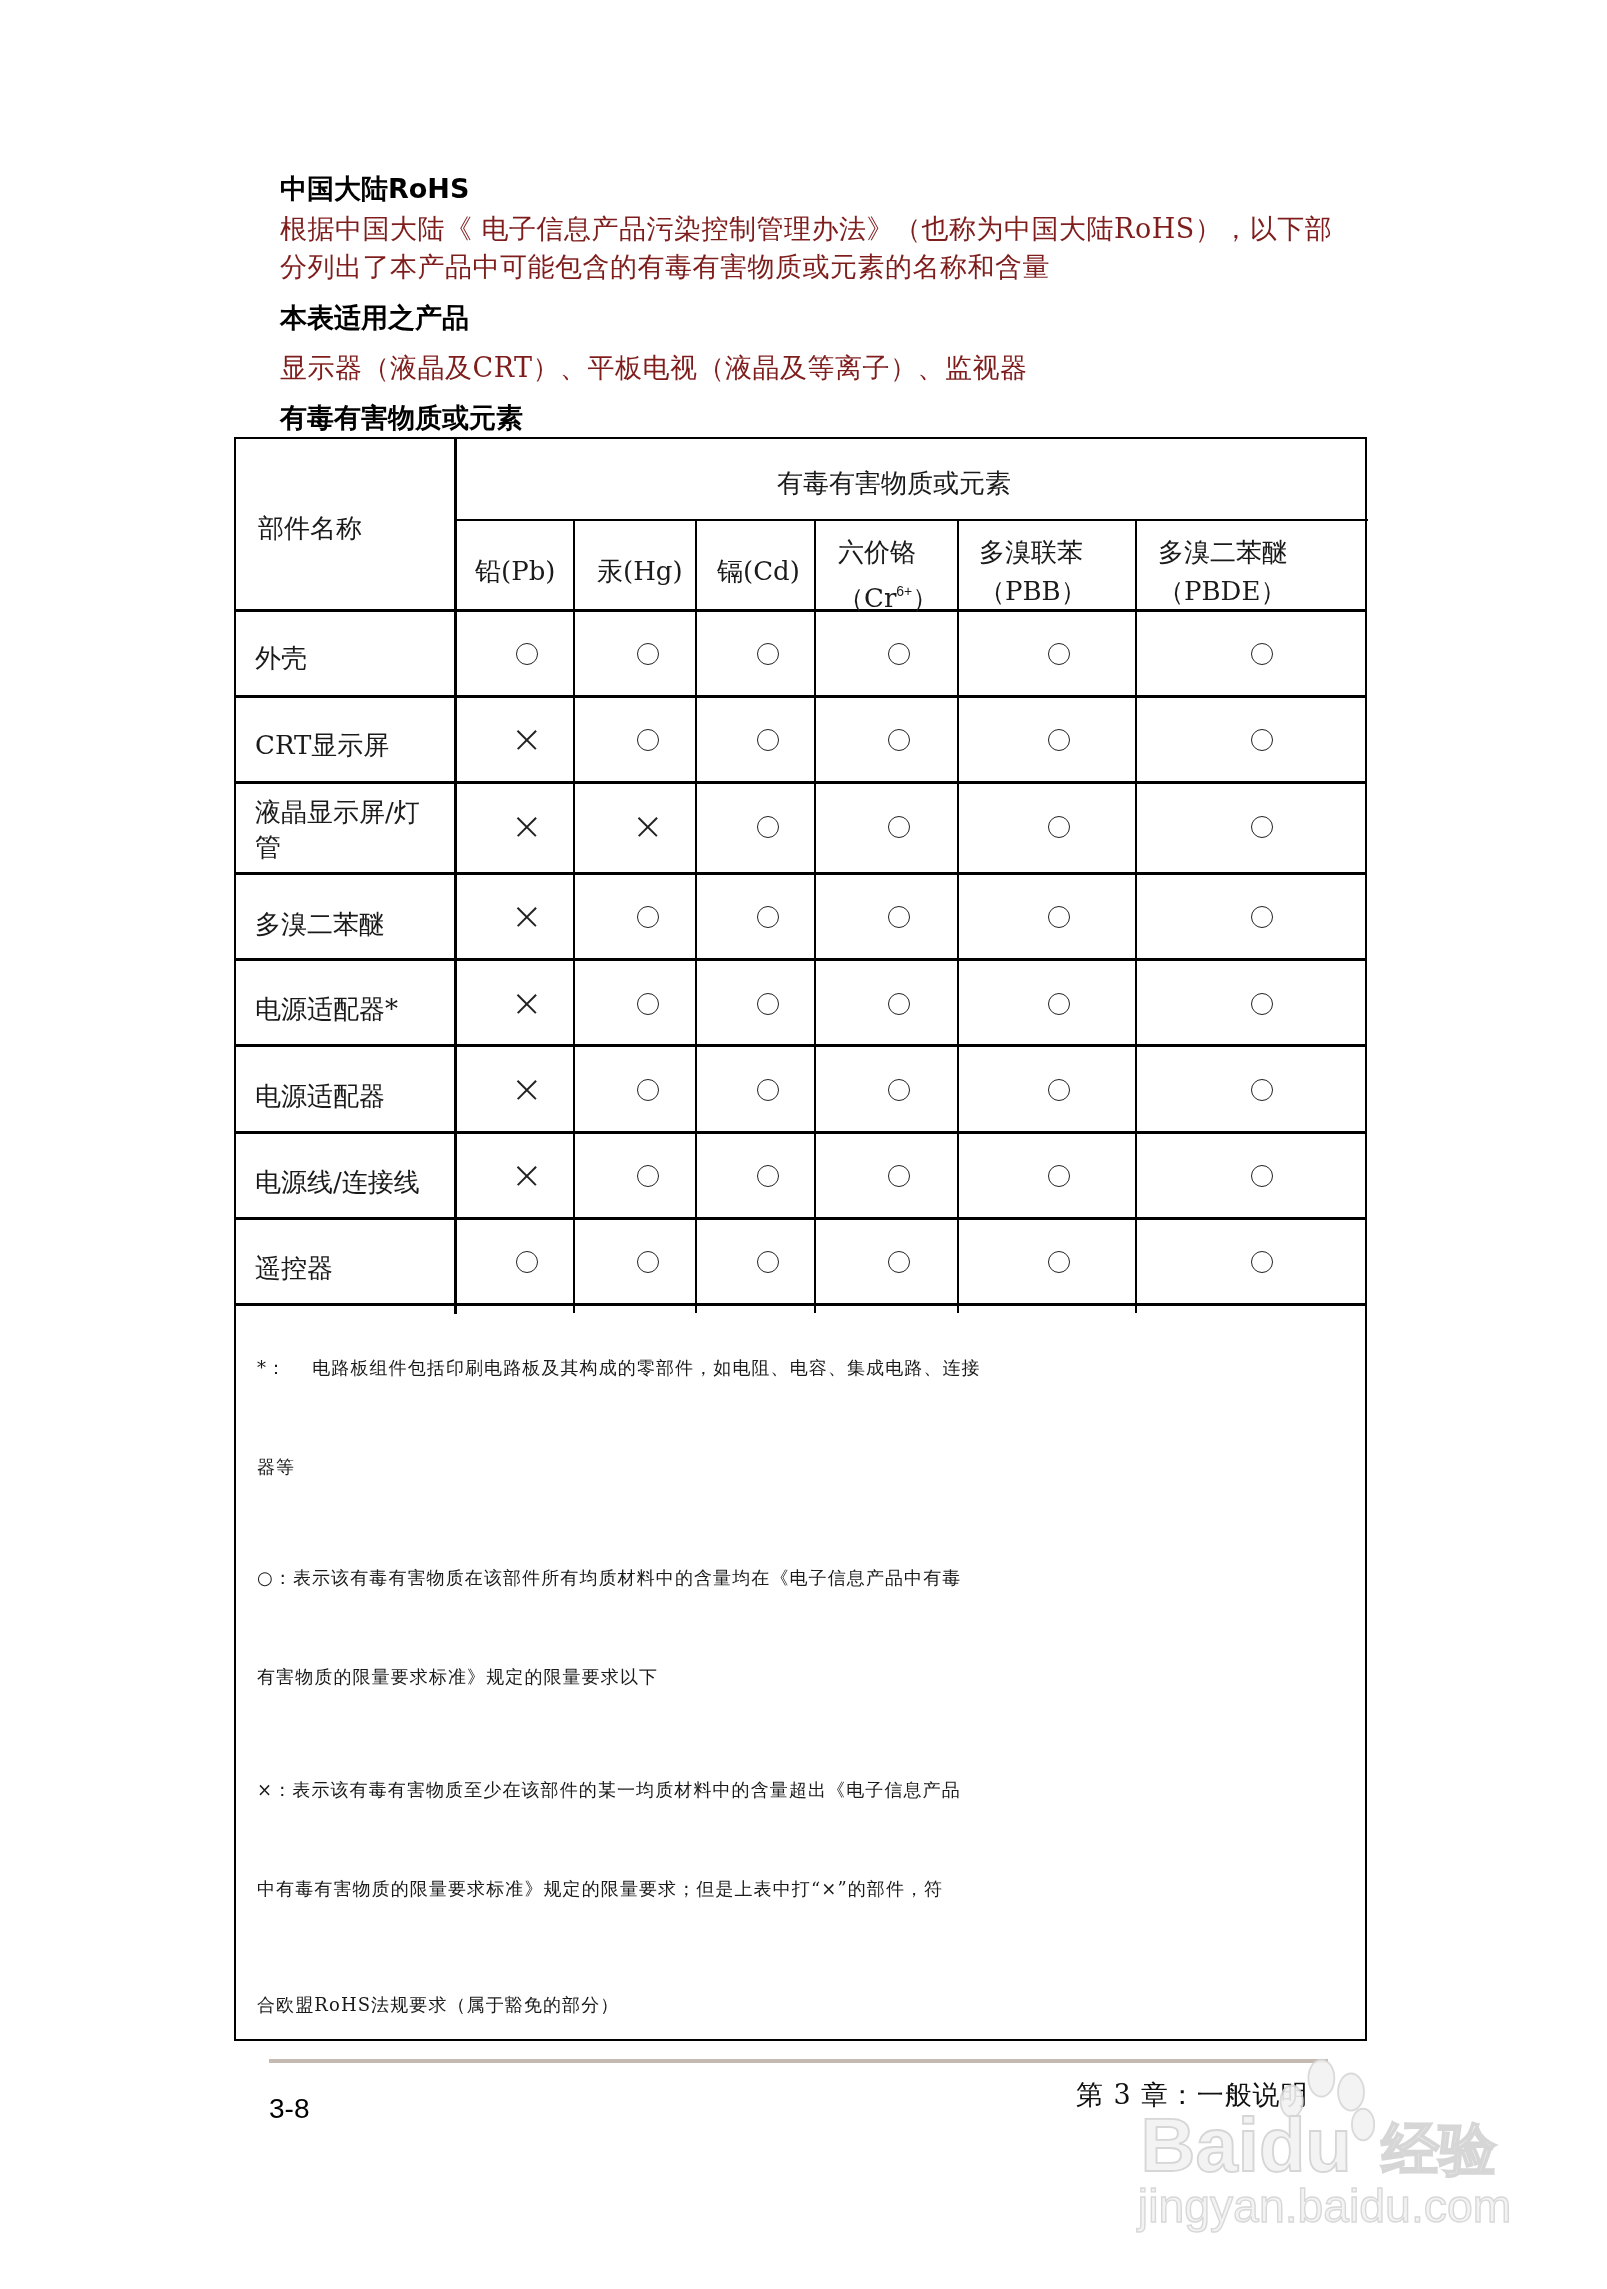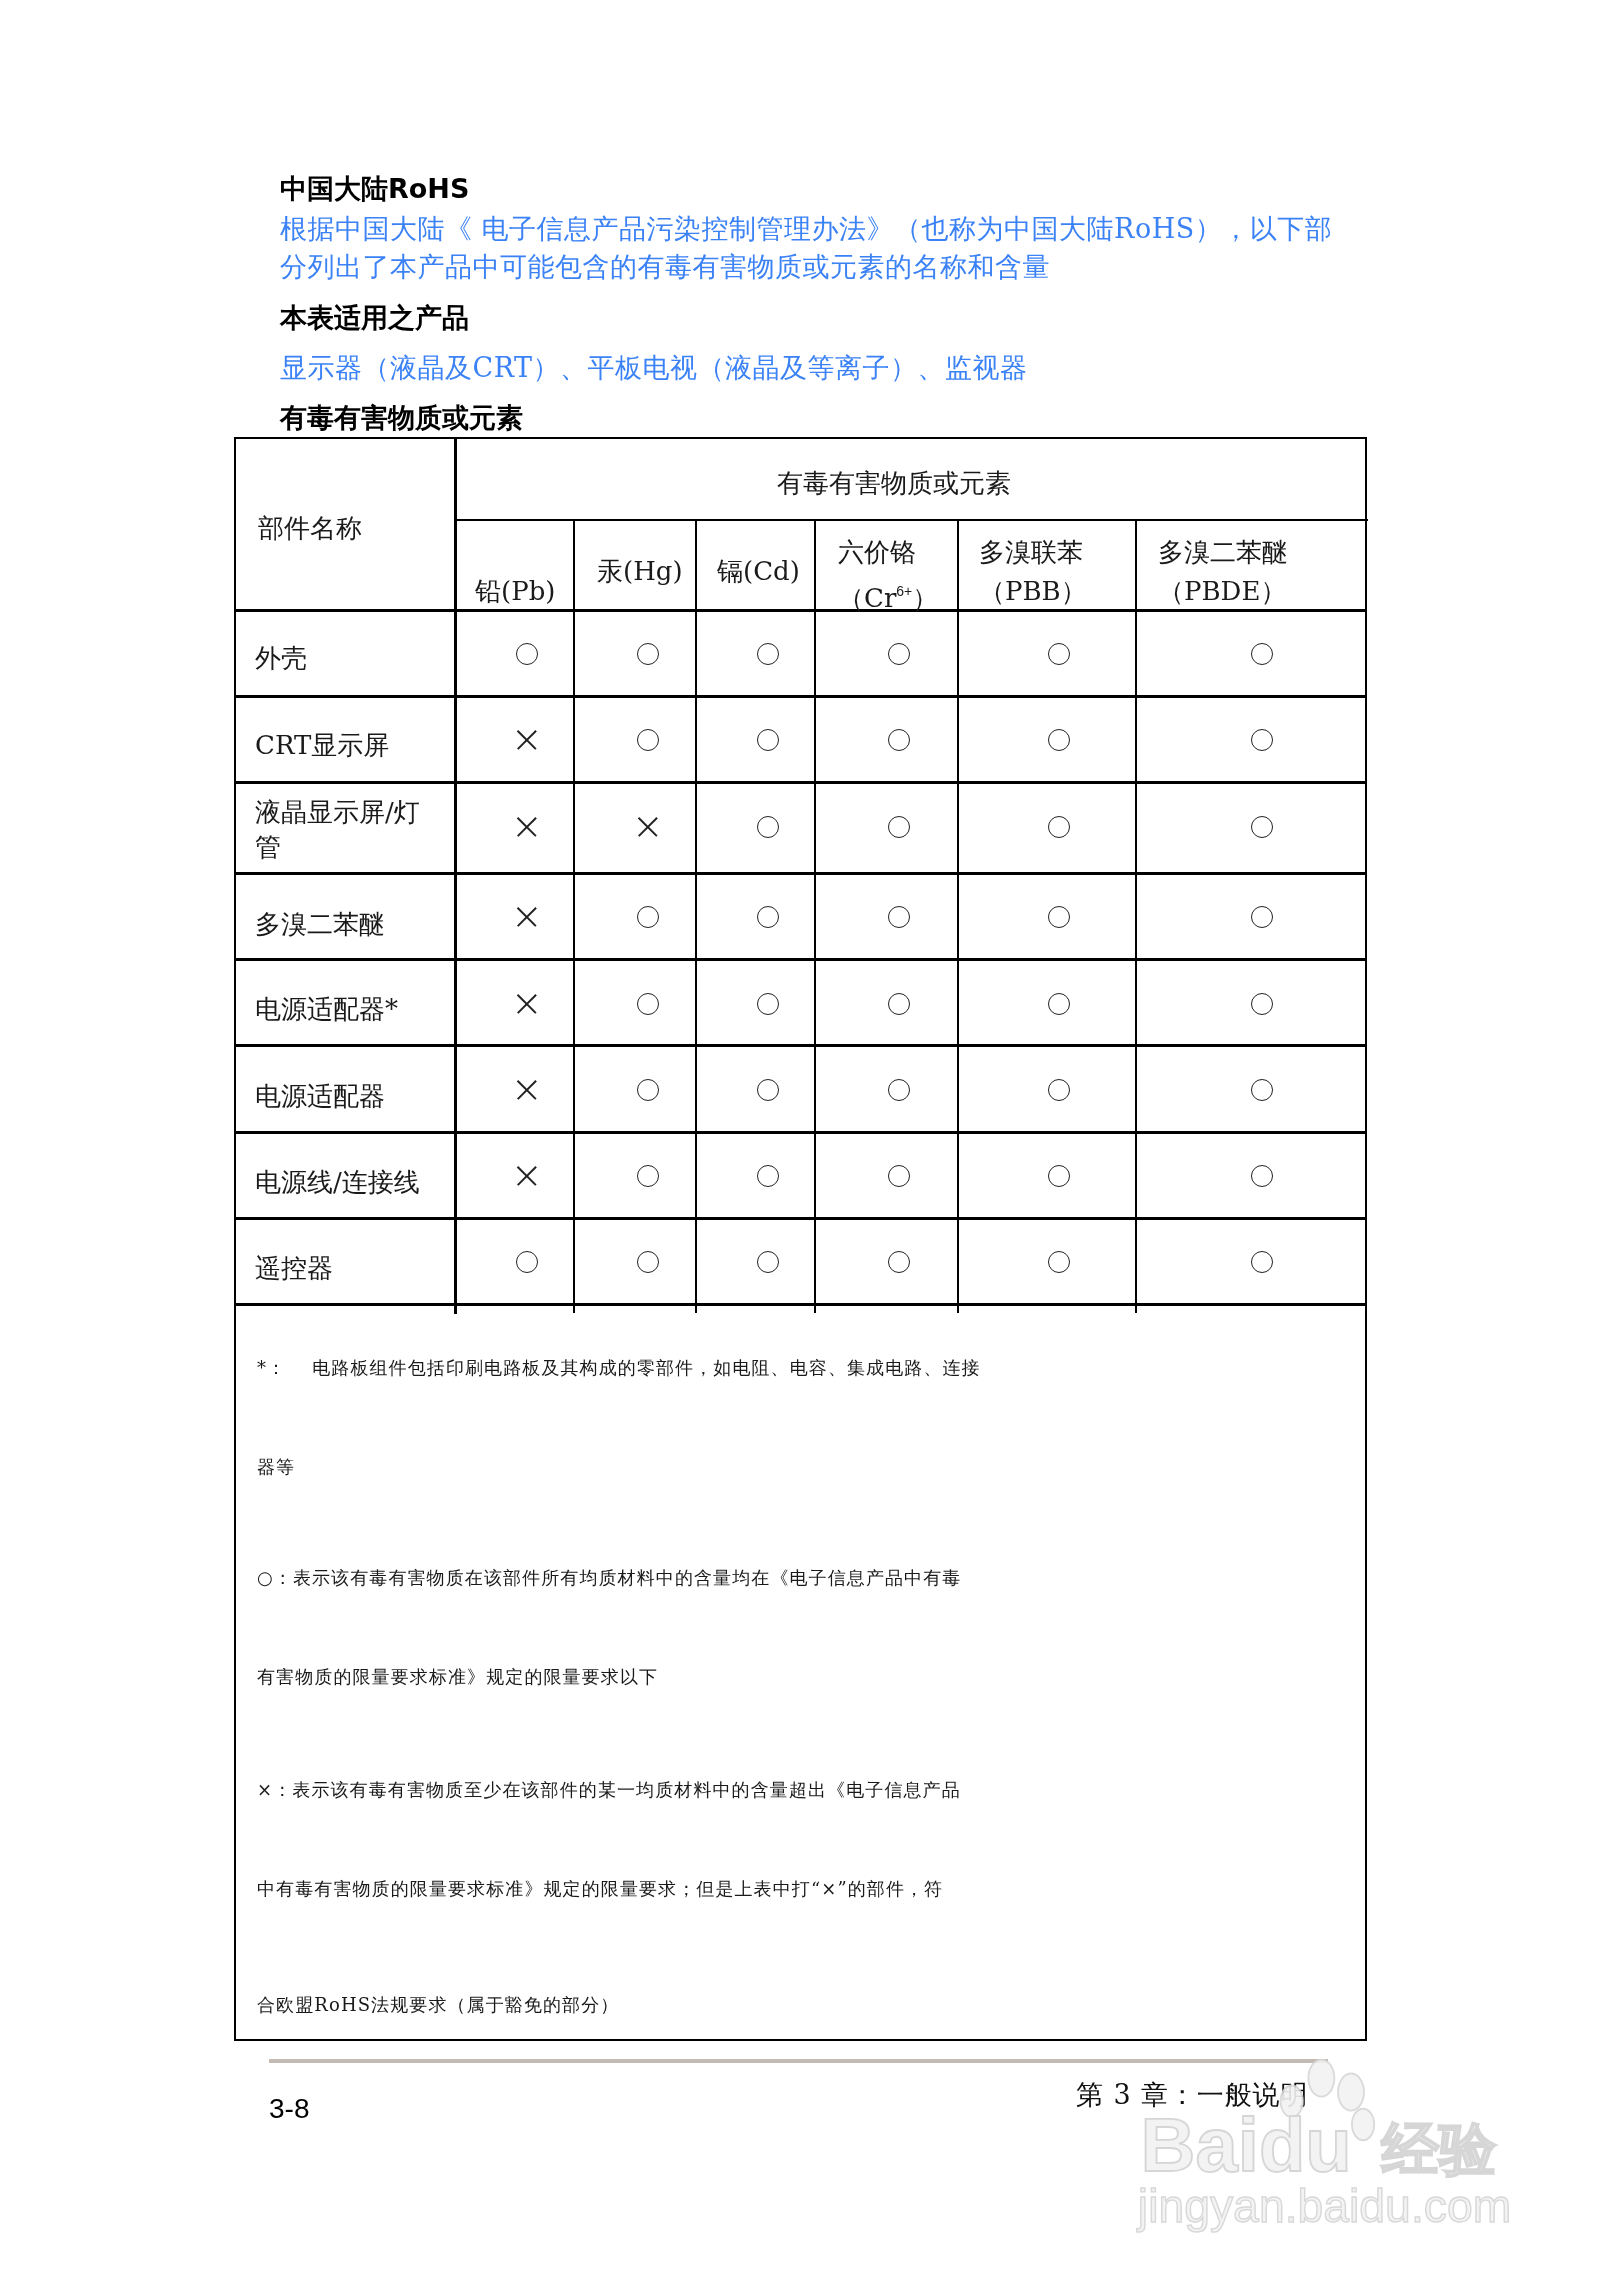--- a/index.html
+++ b/index.html
@@ -6,21 +6,21 @@
   body {
     width: 1607px; height: 2289px; position: relative; overflow: hidden;
     font-family: "DejaVu Serif", "Liberation Serif", serif;
     color: #111111;
   }
   .abs { position: absolute; white-space: nowrap; }
   .h-bold {
     font-family: "DejaVu Sans", "Liberation Sans", sans-serif;
     font-weight: bold; font-size: 27px; line-height: 32px; color: #000;
   }
-  .para { font-size: 27px; line-height: 38px; color: #3b82f6; letter-spacing: 0.5px; }
+  .para { font-size: 27px; line-height: 38px; color: #7f1d1d; letter-spacing: 0.5px; }
 
   
   .tbl { position: absolute; left: 234px; top: 437px; width: 1133px; height: 1604px;
          border: 2.8px solid #000; box-sizing: border-box; }
   .vline, .hline { position: absolute; background: #000; }
   .cell-text { position: absolute; font-size: 26px; line-height: 33px; color: #1a1a1a; white-space: nowrap; }
   .sym { position: absolute; font-family: "DejaVu Sans", sans-serif; font-size: 24px;
          line-height: 28px; color: #111; transform: translate(-50%, -50%); }
   .sym-o { width: 22px; height: 22px; border: 1.7px solid #222; border-radius: 50%; box-sizing: border-box; }
   .sym-x { width: 20.4px; height: 20.4px; }
@@ -63,21 +63,21 @@
 <div class="hline" style="left:234px; top:872px; width:1133px; height:2.8px;"></div>
 <div class="hline" style="left:234px; top:958px; width:1133px; height:2.8px;"></div>
 <div class="hline" style="left:234px; top:1044px; width:1133px; height:2.8px;"></div>
 <div class="hline" style="left:234px; top:1131px; width:1133px; height:2.8px;"></div>
 <div class="hline" style="left:234px; top:1217px; width:1133px; height:2.8px;"></div>
 <div class="hline" style="left:234px; top:1303px; width:1133px; height:2.8px;"></div>
 
 <div class="cell-text" style="left:258px; top:512px;">部件名称</div>
 <div class="cell-text" style="left:777px; top:467px;">有毒有害物质或元素</div>
 
-<div class="cell-text" style="left:475px; top:575px;text-align:center;">铅(Pb)</div>
+<div class="cell-text" style="left:475px; top:555px;text-align:center;">铅(Pb)</div>
 <div class="cell-text" style="left:597px; top:555px;">汞(Hg)</div>
 <div class="cell-text" style="left:717px; top:555px;">镉(Cd)</div>
 <div class="cell-text" style="left:838px; top:536px;">六价铬</div>
 <div class="cell-text" style="left:838px; top:575px;"><span>（Cr</span><sup>6+</sup><span>）</span></div>
 <div class="cell-text" style="left:979px; top:536px;">多溴联苯</div>
 <div class="cell-text" style="left:979px; top:575px;">（PBB）</div>
 <div class="cell-text" style="left:1158px; top:536px;">多溴二苯醚</div>
 <div class="cell-text" style="left:1158px; top:575px;">（PBDE）</div>
 
 <div class="cell-text" style="left:255px; top:642px;">外壳</div>

